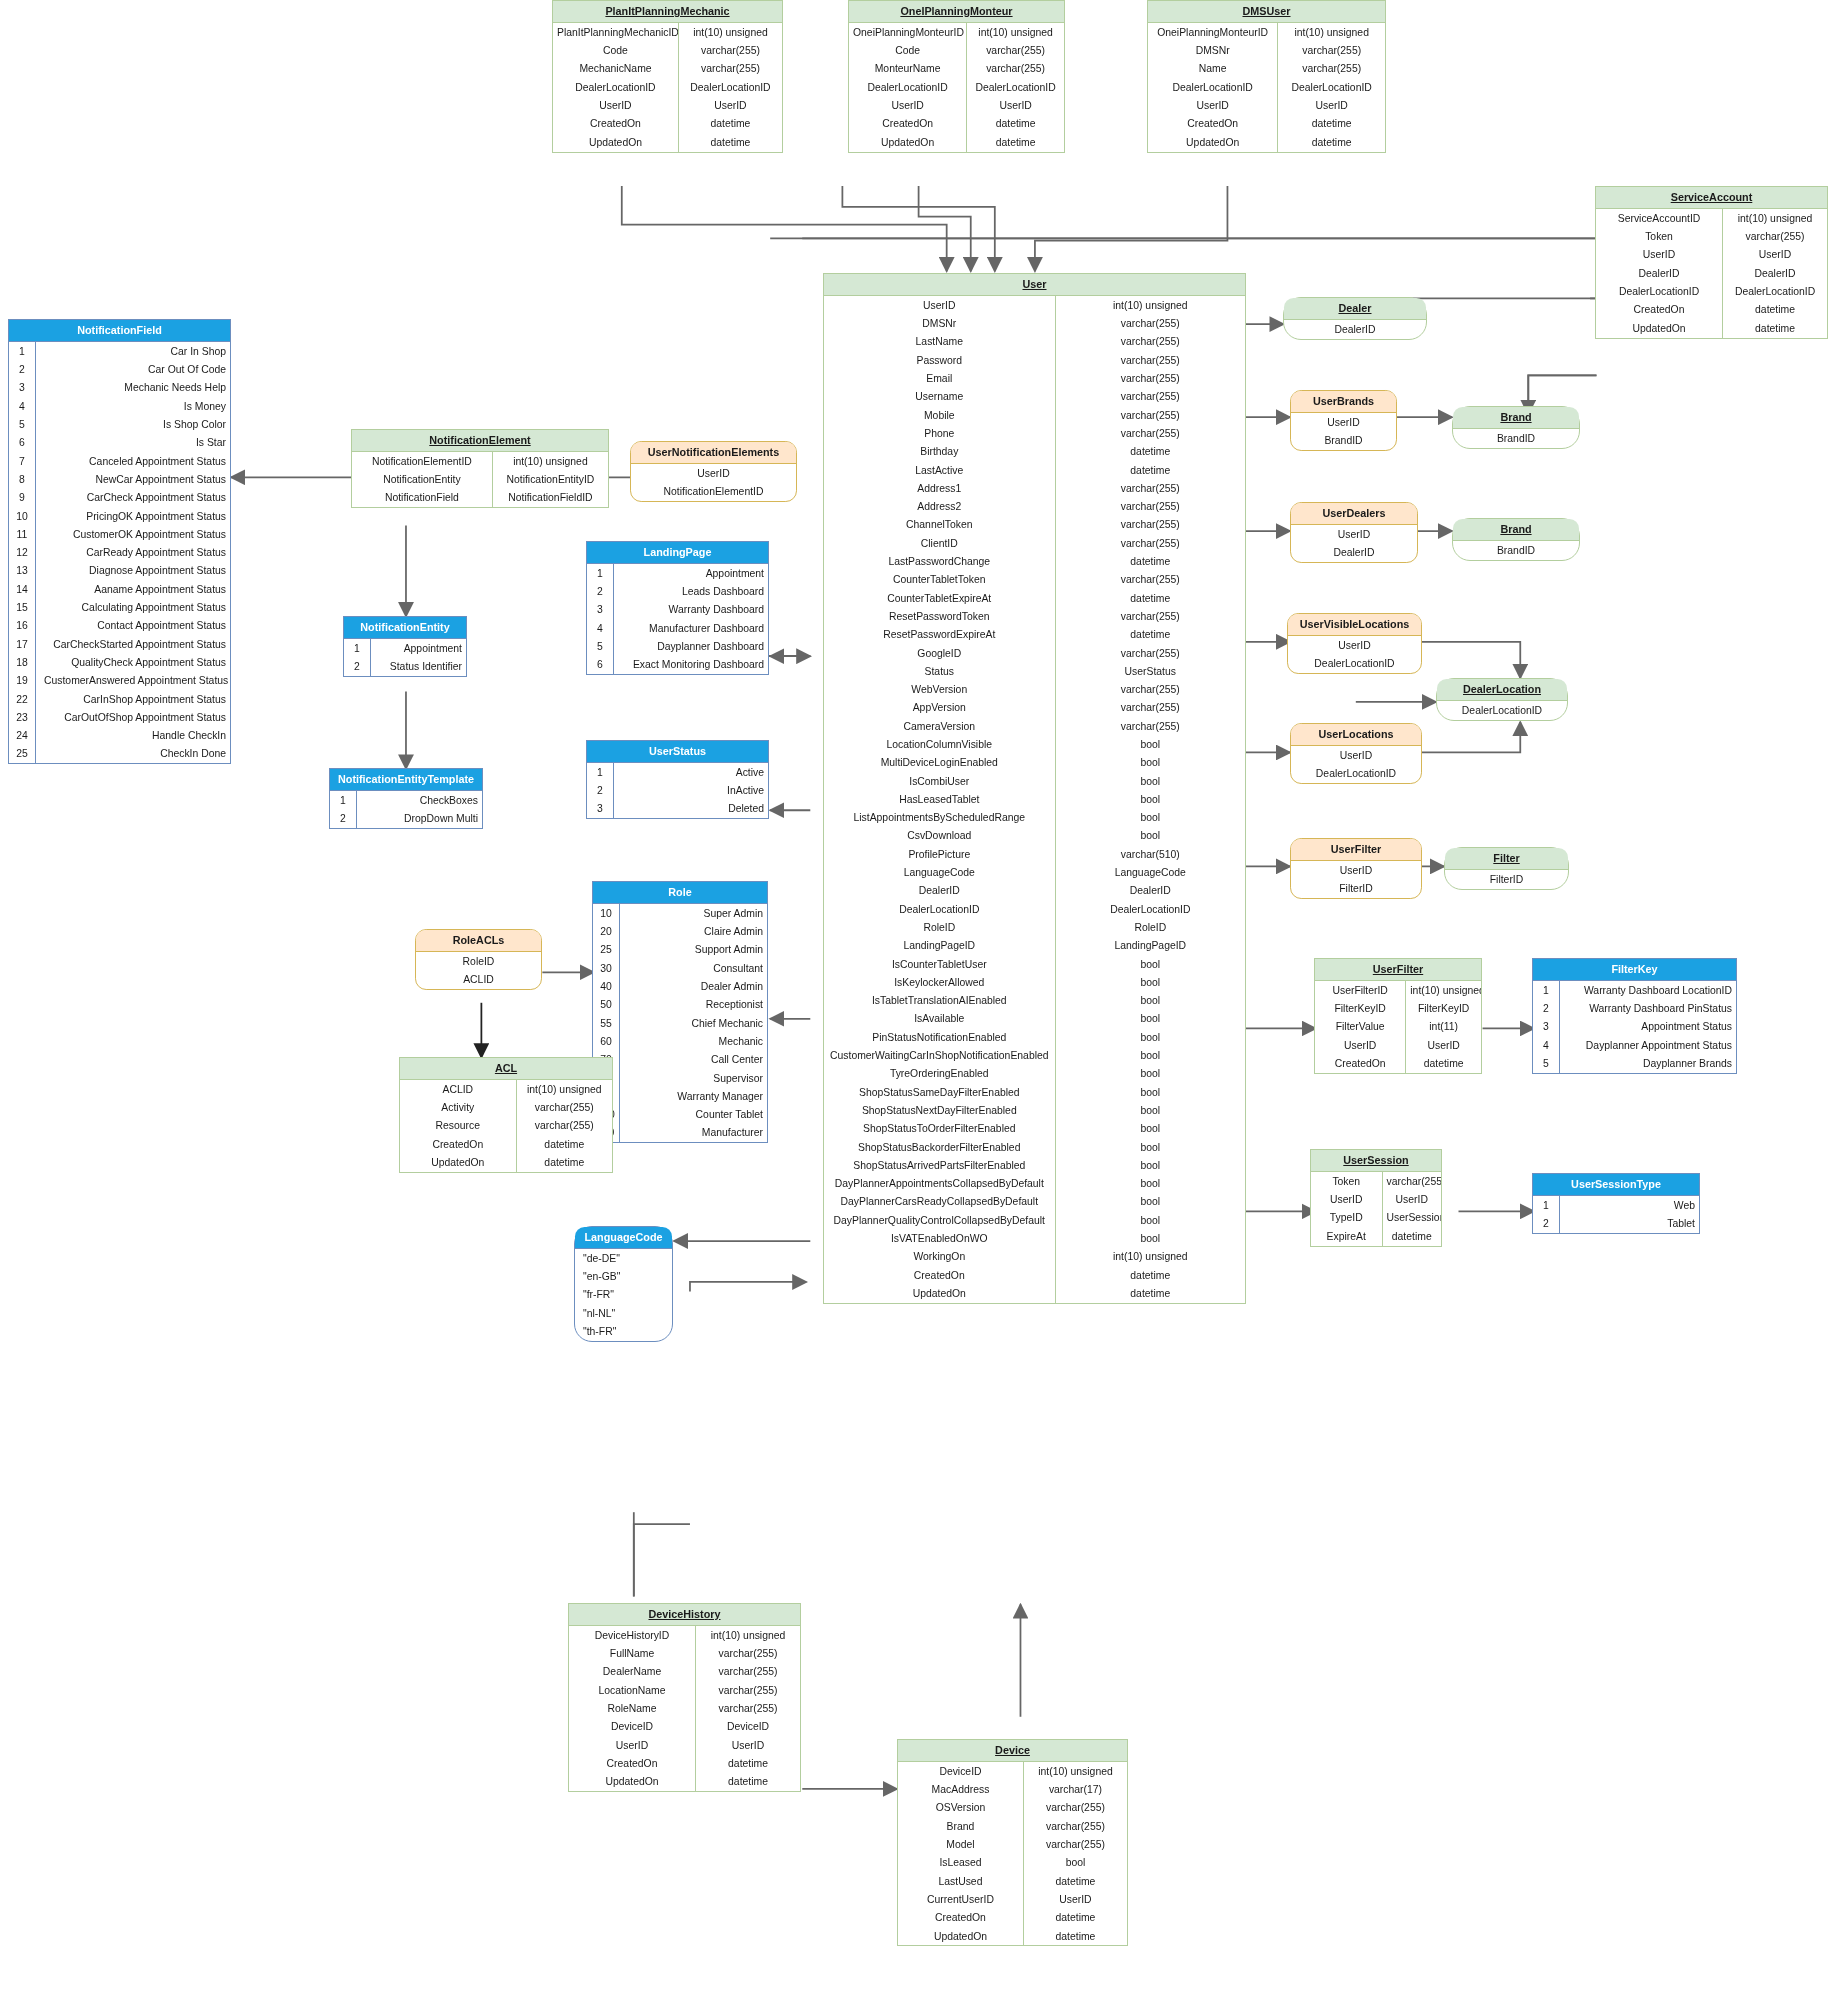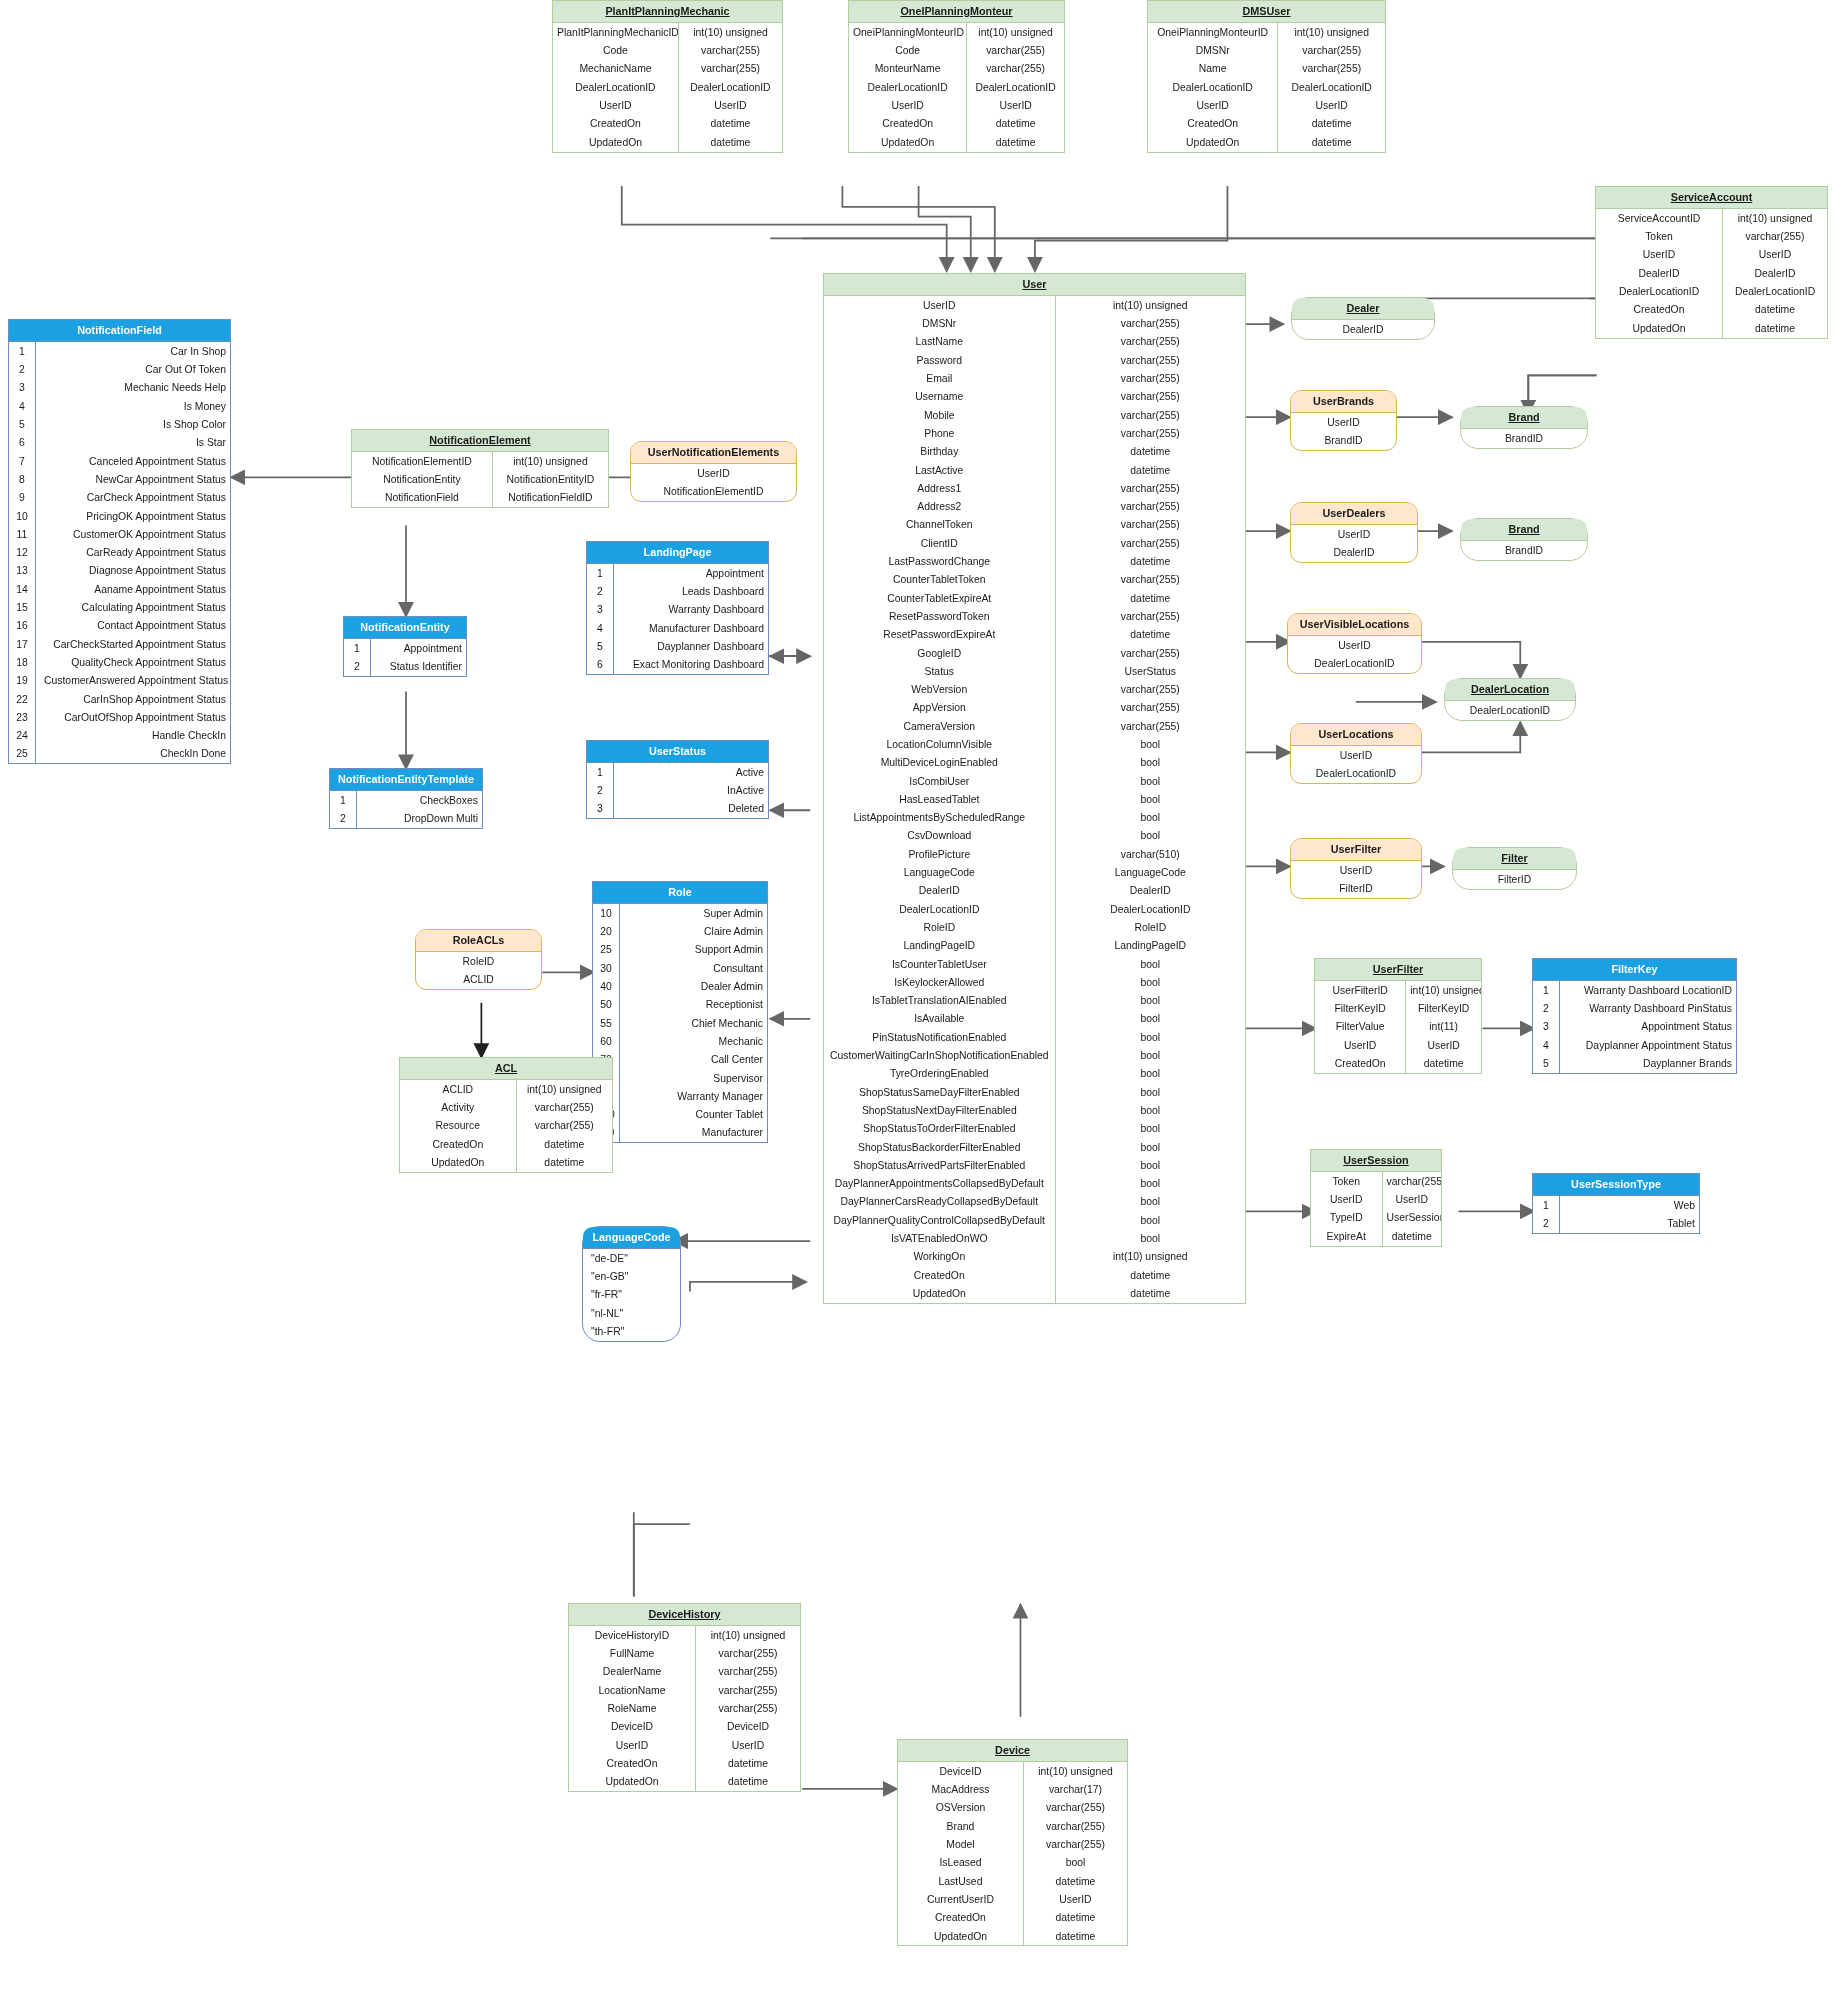--- a/index.html
+++ b/index.html
@@ -44,21 +44,21 @@
     border-bottom: 1.2px solid #d6b656;
     border-radius: 9.6px 9.6px 0 0;
   }
   
   .tbl.blue { border: 1.2px solid #6c8ebf; }
   .tbl.blue > .hdr {
     background: #1ba1e2;
     color: #ffffff;
     border-bottom: 1.2px solid #6c8ebf;
   }
-  .tbl.rounded { border-radius: 18px; margin-left: 8px; }
+  .tbl.rounded { border-radius: 18px; }
   .tbl.rounded > .hdr { border-radius: 9.6px 9.6px 0 0; }
 
   .hdr {
     text-align: center;
     font-weight: bold;
     font-size: 10.8px;
     padding: 4px 3.2px;
     line-height: 1.25;
   }
   .rows { display: block; }
@@ -745,21 +745,21 @@
 
   <div class="tbl blue" style="left:8px; top:319px; width:223px;">
     <div class="hdr">NotificationField</div>
     <div class="rows">
         <div class="row enum">
           <div class="cell idx">1</div>
           <div class="cell lbl">Car In Shop</div>
         </div>
         <div class="row enum">
           <div class="cell idx">2</div>
-          <div class="cell lbl">Car Out Of Token</div>
+          <div class="cell lbl">Car Out Of Code</div>
         </div>
         <div class="row enum">
           <div class="cell idx">3</div>
           <div class="cell lbl">Mechanic Needs Help</div>
         </div>
         <div class="row enum">
           <div class="cell idx">4</div>
           <div class="cell lbl">Is Money</div>
         </div>
         <div class="row enum">

